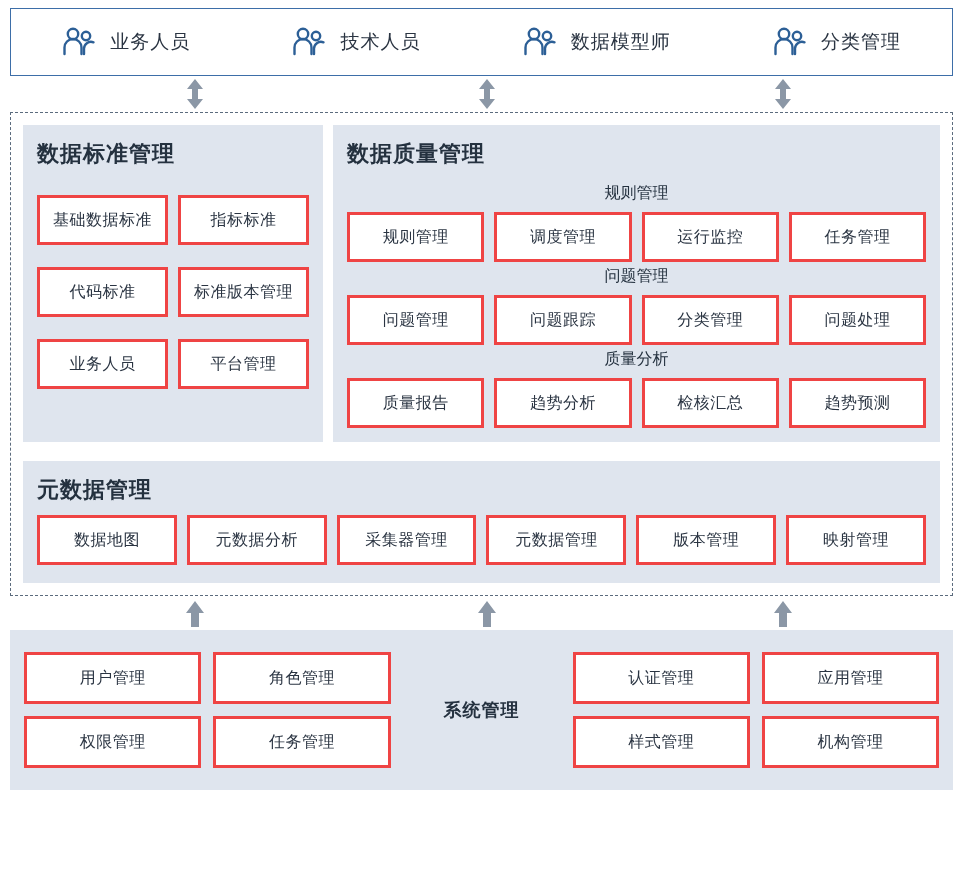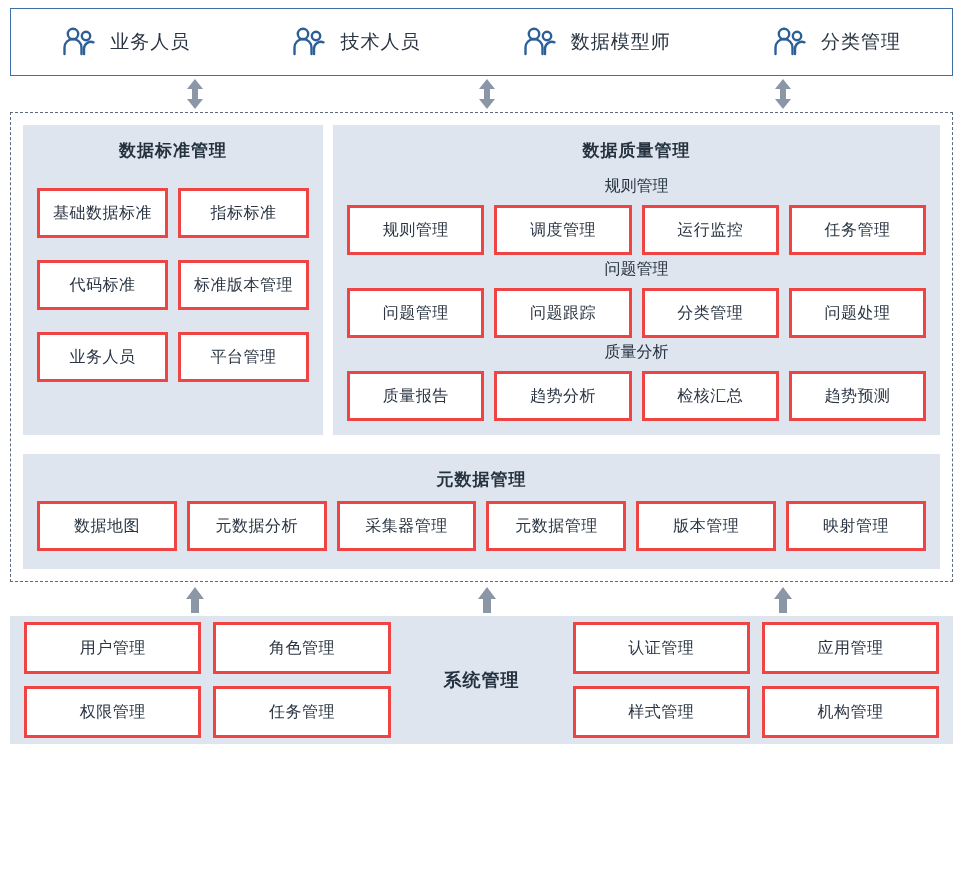--- a/index.html
+++ b/index.html
@@ -65,22 +65,21 @@
   .row-top {
     display: flex;
     gap: 10px;
     align-items: stretch;
   }
   .panel {
     background: #dfe5ee;
     box-sizing: border-box;
   }
   .panel-title {
-    text-align: center;
-    font-size: 17px;
+    font-size: 22px;
     font-weight: bold;
     color: #24313f;
     padding: 14px 0 10px;
     letter-spacing: 1px;
   }
   .sub-title {
     text-align: center;
     font-size: 16px;
     color: #24313f;
     padding: 4px 0 8px;
@@ -145,21 +144,21 @@
   }
 
   
   .system {
     background: #dfe5ee;
     padding: 14px;
     box-sizing: border-box;
     display: flex;
     align-items: center;
     gap: 6px;
-    height: 128px;
+    height: 160px;
   }
   .sys-side {
     display: grid;
     grid-template-columns: 1fr 1fr;
     grid-template-rows: 1fr 1fr;
     gap: 12px;
     flex: 1;
   }
   .sys-title {
     width: 170px;

